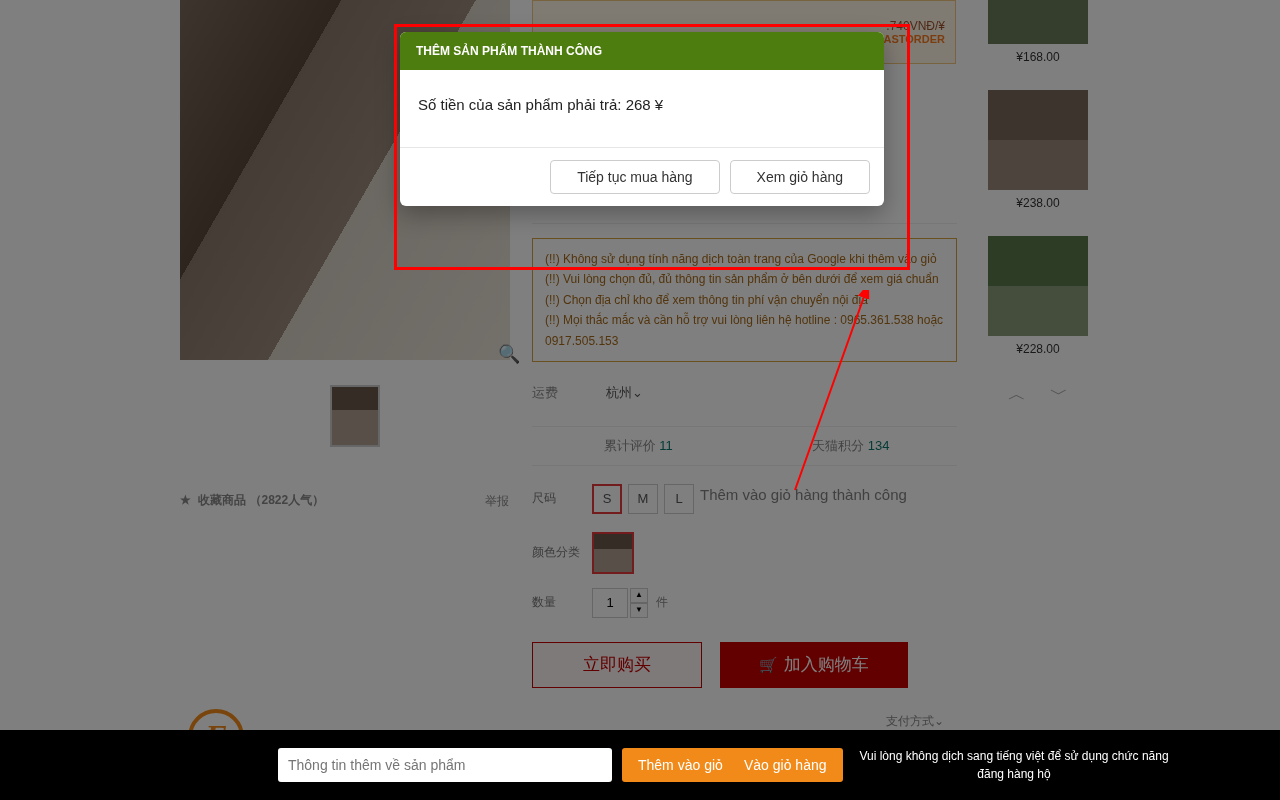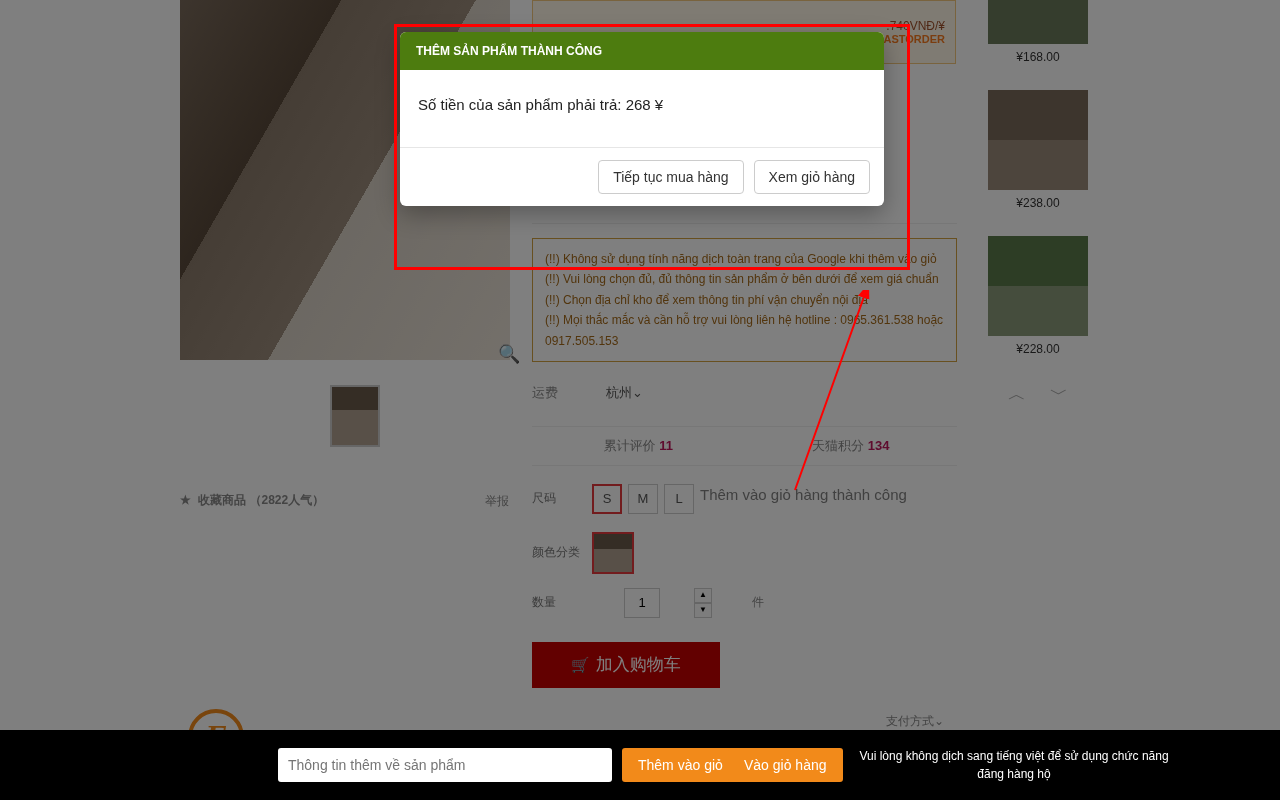--- a/index.html
+++ b/index.html
@@ -99,38 +99,38 @@
   .ship-row .val { margin-left:48px; color:#555; }
   .tabs {
     display:flex; margin-top:24px;
     border-top:1px solid #eee;
     border-bottom:1px solid #eee;
   }
   .tabs > div {
     flex:1; text-align:center; padding:10px 0;
     font-size:13px; color:#888;
   }
-  .tabs .num { color:#be185d; font-weight:bold; }
+  .tabs .num { color:#0f766e; font-weight:normal; }
   .opt-row { display:flex; align-items:center; margin-top:18px; font-size:12px; color:#777; }
   .opt-row .label { width:60px; }
   .size-btn {
     width:30px; height:30px;
     border:1px solid #ccc;
     display:flex; align-items:center; justify-content:center;
     margin-right:6px;
     font-size:13px; color:#555;
     background:#fff;
   }
   .size-btn.sel { border:2px solid #e4393c; }
   .color-swatch {
     width:42px; height:42px;
     border:2px solid #e4393c;
     background: linear-gradient(#6a5a4b 40%,#b0a090 40%);
   }
-  .qty-row { display:flex; align-items:center; margin-top:14px; font-size:12px; color:#777;gap:32px;}
+  .qty-row { display:flex; align-items:center; margin-top:14px; font-size:12px; color:#777;}
   .qty-row .label { width:60px;}
   .qty-input { width:36px; height:30px; border:1px solid #ccc; text-align:center; font-size:13px;}
   .stepper { display:flex; flex-direction:column; margin-left:2px;}
   .stepper button { width:18px; height:15px; border:1px solid #ccc; background:#fafafa; font-size:8px; line-height:1; padding:0;}
   .unit { margin-left:8px; font-size:12px; color:#888;}
   .cta-row { display:flex; gap:18px; margin-top:24px;}
   .buy-btn {
     width:170px; height:46px;
     border:1px solid #c40000;
     background:#fff5f5;
@@ -222,21 +222,21 @@
     color:#222;
   }
   .modal-foot {
     border-top:1px solid #e6e6e6;
     padding: 12px 14px;
     display:flex; justify-content:flex-end; gap:10px;
   }
   .modal-foot button {
     border:1px solid #ccc;
     background:#fff;
-    padding:8px 14px;
+    padding:8px 26px;
     font-size:14px;
     border-radius:4px;
     color:#333;
   }
 
   
   .bottombar {
     position:absolute;
     left:0; right:0; bottom:0;
     height:70px;
@@ -362,20 +362,21 @@
       <span class="label">数量</span>
       <input class="qty-input" value="1" style="">
       <div class="stepper">
         <button>▲</button>
         <button>▼</button>
       </div>
       <span class="unit">件</span>
     </div>
 
     <div class="cta-row">
+      <button class="buy-btn">立即购买</button>
       <button class="cart-btn">
         <span class="cart-icon">🛒</span><span>加入购物车</span>
       </button>
     </div>
 
     <div class="guarantee">
       <span>服务承诺</span>
       <span>正品保证</span>
       <span>极速退款</span>
       <span>七天无理由退换</span>

